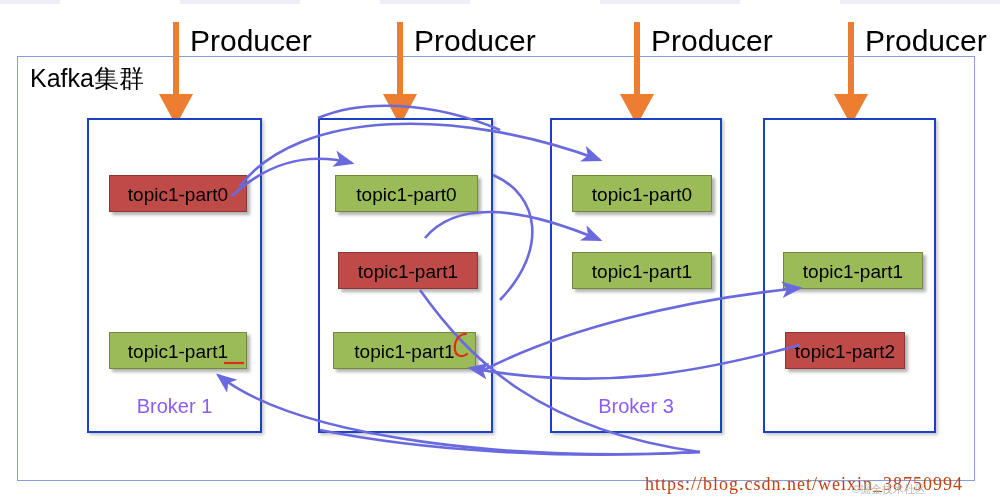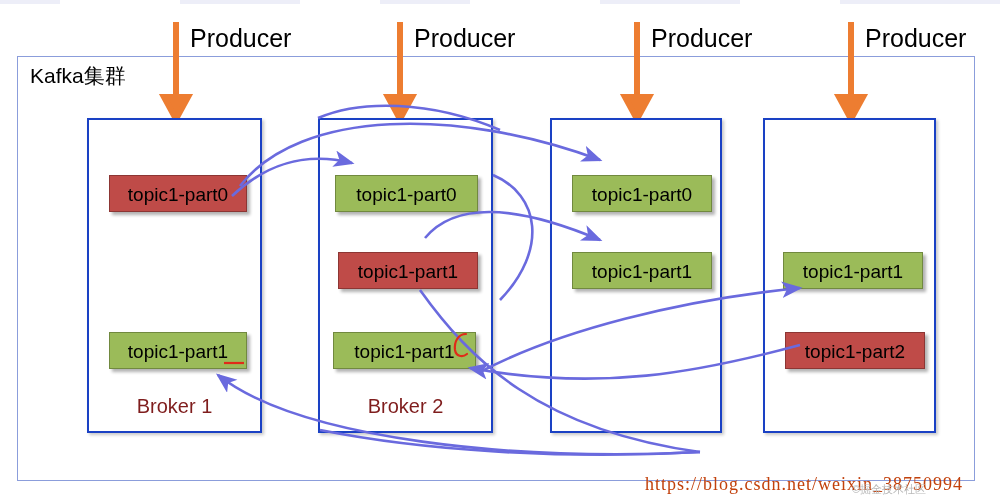--- a/index.html
+++ b/index.html
@@ -25,29 +25,29 @@
     width: 958px;
     height: 425px;
     border: 1px solid #8b9ddb;
     background: transparent;
     box-sizing: border-box;
   }
   .cluster-title {
     position: absolute;
     left: 30px;
     top: 62px;
-    font-size: 21px;
+    font-size: 25px;
     color: #000000;
     letter-spacing: 0px;
     white-space: nowrap;
   }
   
   .producer-label {
     position: absolute;
-    font-size: 25px;
+    font-size: 30px;
     color: #000000;
     white-space: nowrap;
     line-height: 1;
   }
   
   .broker {
     position: absolute;
     top: 118px;
     height: 315px;
     border: 2px solid #1a41c4;
@@ -55,21 +55,21 @@
     box-sizing: border-box;
     box-shadow: 2px 2px 3px rgba(0,0,0,0.22);
   }
   .broker-label {
     position: absolute;
     width: 100%;
     left: 0;
     top: 275px;
     text-align: center;
     font-size: 20px;
-    color: #7f1d1d;
+    color: #8b5cf6;
   }
   
   .chip {
     position: absolute;
     height: 37px;
     line-height: 37px;
     text-align: center;
     font-size: 19px;
     color: #000000;
     box-sizing: border-box;
@@ -170,37 +170,37 @@
   <div class="broker" style="left:318px;width:175px;">
     <div class="chip follower" style="left:15px;top:55px;width:143px;">
       <span>topic1-part0</span>
     </div>
     <div class="chip leader" style="left:18px;top:132px;width:140px;">
       <span>topic1-part1</span>
     </div>
     <div class="chip follower" style="left:13px;top:212px;width:143px;">
       <span>topic1-part1</span>
     </div>
-    <div class="broker-label">Broker 2</div>
   </div>
 
   <div class="broker" style="left:550px;width:172px;">
     <div class="chip follower" style="left:20px;top:55px;width:140px;">
       <span>topic1-part0</span>
     </div>
     <div class="chip follower" style="left:20px;top:132px;width:140px;">
       <span>topic1-part1</span>
     </div>
+    <div class="broker-label">Broker 3</div>
   </div>
 
   <div class="broker" style="left:763px;width:173px;">
     <div class="chip follower" style="left:18px;top:132px;width:140px;">
       <span>topic1-part1</span>
     </div>
-    <div class="chip leader" style="left:20px;top:212px;width:140px;">
+    <div class="chip leader" style="left:20px;top:212px;width:120px;">
       <span>topic1-part2</span>
     </div>
   </div>
 
   <svg id="arcs">
     <defs>
       <marker id="ah" markerWidth="9" markerHeight="9" refX="7" refY="3.2" orient="auto">
         <path d="M0,0 L8,3.2 L0,6.4 L2,3.2 z" fill="#6a6ade"></path>
       </marker>
     </defs>

